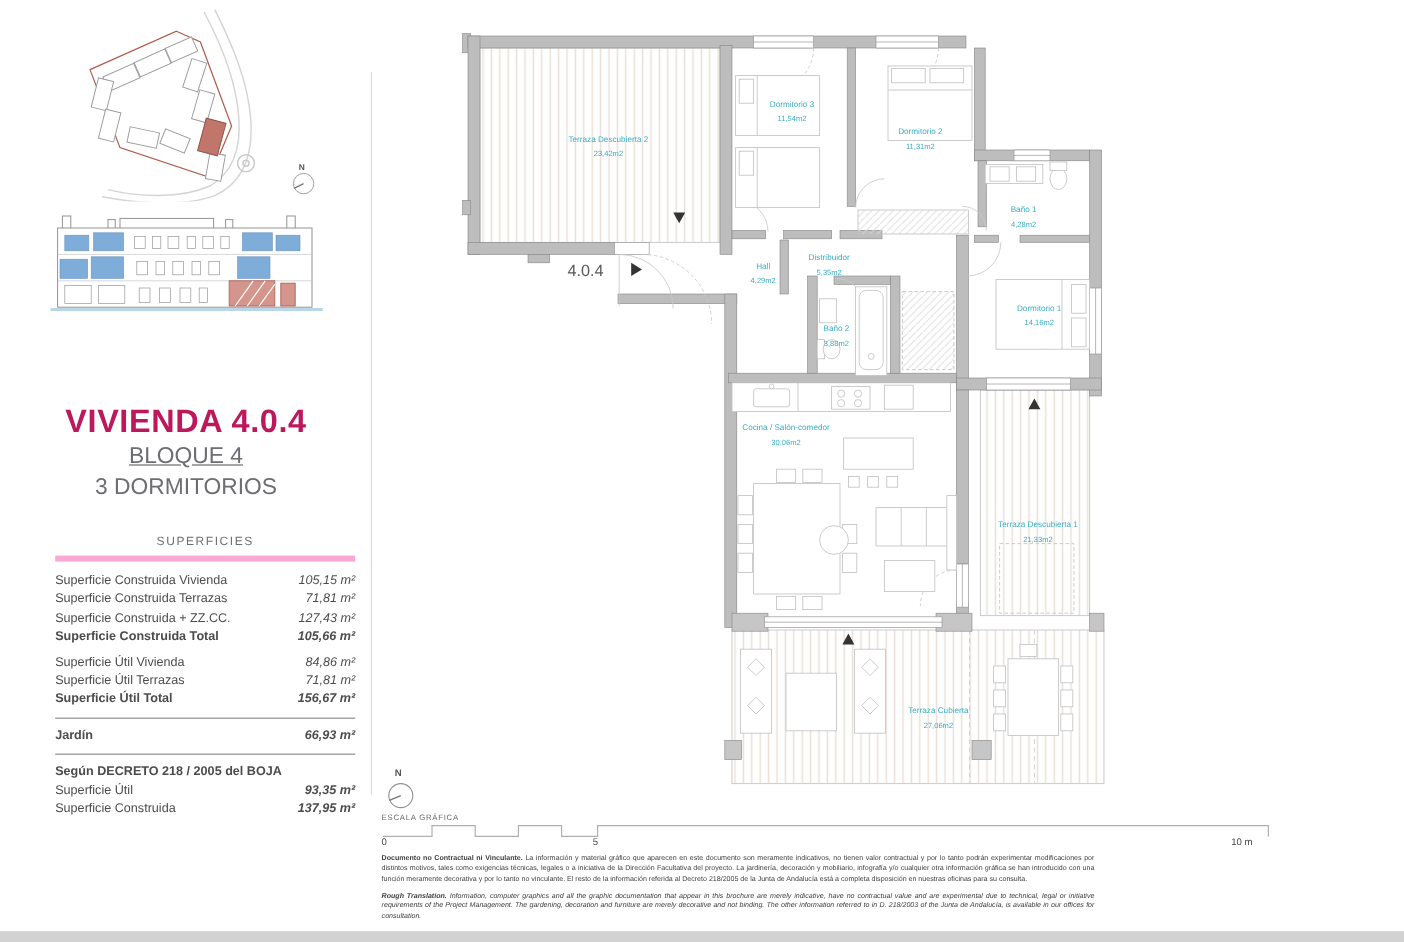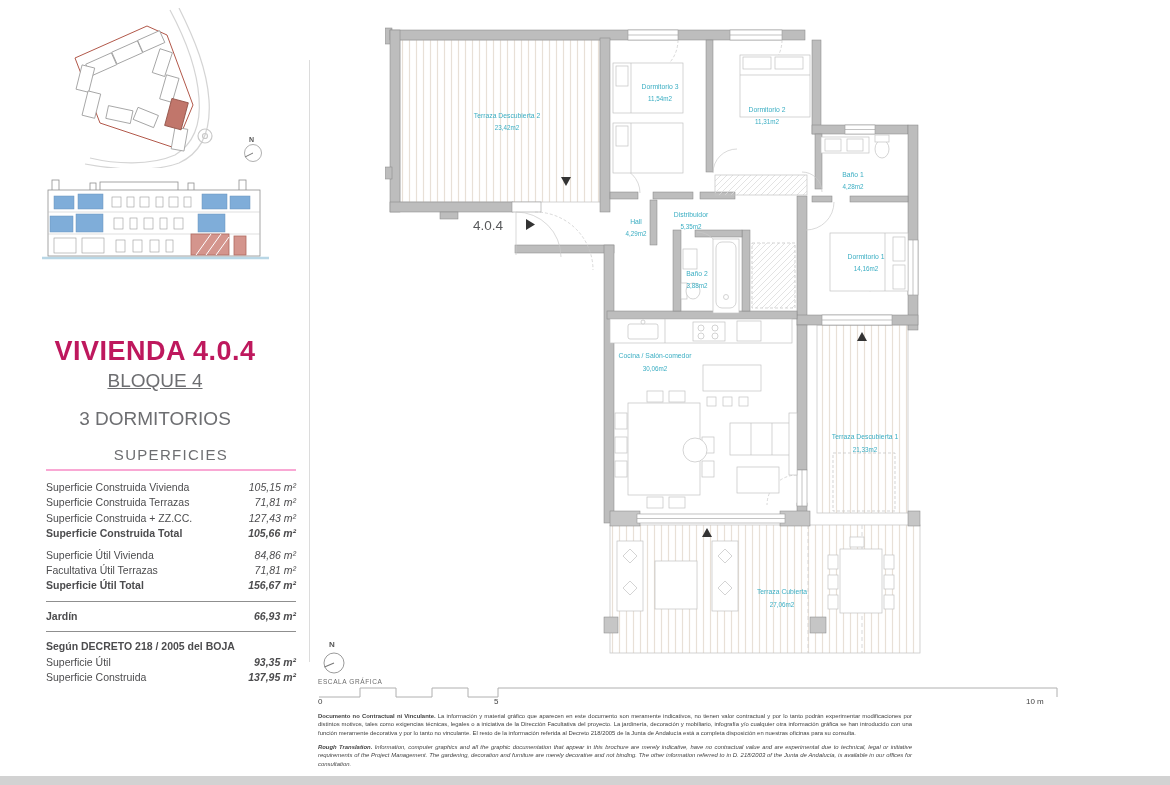--- a/index.html
+++ b/index.html
@@ -3,24 +3,24 @@
 <meta charset="utf-8">
 <style>
   html,body{margin:0;padding:0;background:#ffffff;}
   .page{position:relative;width:1170px;height:785px;background:#fff;overflow:hidden;
         font-family:"Liberation Sans",sans-serif;color:#4c4c4e;}
   .abs{position:absolute;}
   svg text{font-family:"Liberation Sans",sans-serif;}
   
   .title{left:35px;top:336px;width:240px;text-align:center;font-size:27px;font-weight:bold;color:#be185d;letter-spacing:.5px;}
   .sub1{left:35px;top:370px;width:240px;text-align:center;font-size:19px;color:#6d6e71;text-decoration:underline;}
-  .sub2{left:35px;top:396px;width:240px;text-align:center;font-size:19px;color:#6d6e71;margin-top:12px;}
+  .sub2{left:35px;top:396px;width:240px;text-align:center;font-size:19px;color:#6d6e71;}
   .stable{left:46px;top:446px;width:250px;}
-  .stable .hdr{font-size:15px;letter-spacing:1.3px;text-align:center;color:#6d6e71;
-               padding-bottom:6px;border-bottom:2px solid #f9a8d4;margin-bottom:9px;}
+  .stable .hdr{font-size:10px;letter-spacing:1.3px;text-align:center;color:#6d6e71;
+               padding-bottom:6px;border-bottom:5px solid #f9a8d4;margin-bottom:9px;}
   .srow{display:flex;justify-content:space-between;font-size:10.5px;line-height:15.4px;color:#4c4c4e;}
   .srow .val{font-style:italic;}
   .srow.b .lbl,.srow.b .val{font-weight:bold;}
   .srow.vb .val{font-weight:bold;}
   .srow.gap{margin-top:6px;}
   .sline{border-top:1px solid #8f8f8f;margin:7px 0;}
   .decree{font-size:10.5px;font-weight:bold;color:#4c4c4e;line-height:15.4px;margin-top:2px;}
   .vdivider{left:309px;top:60px;width:1px;height:602px;background:#dcdcdc;}
   
   .north2-label{left:329px;top:640px;font-size:8px;font-weight:bold;color:#555;}
@@ -134,21 +134,21 @@
       </div>
     <div class="srow b">
         <span class="lbl">Superficie Construida Total</span>
         <span class="val">105,66 m²</span>
       </div>
     <div class="srow gap">
         <span class="lbl">Superficie Útil Vivienda</span>
         <span class="val">84,86 m²</span>
       </div>
     <div class="srow">
-        <span class="lbl">Facultativa Útil Terrazas</span>
+        <span class="lbl">Superficie Útil Terrazas</span>
         <span class="val">71,81 m²</span>
       </div>
     <div class="srow b">
         <span class="lbl">Superficie Útil Total</span>
         <span class="val">156,67 m²</span>
       </div>
     <div class="sline"></div>
     <div class="srow b">
         <span class="lbl">Jardín</span>
         <span class="val">66,93 m²</span>

